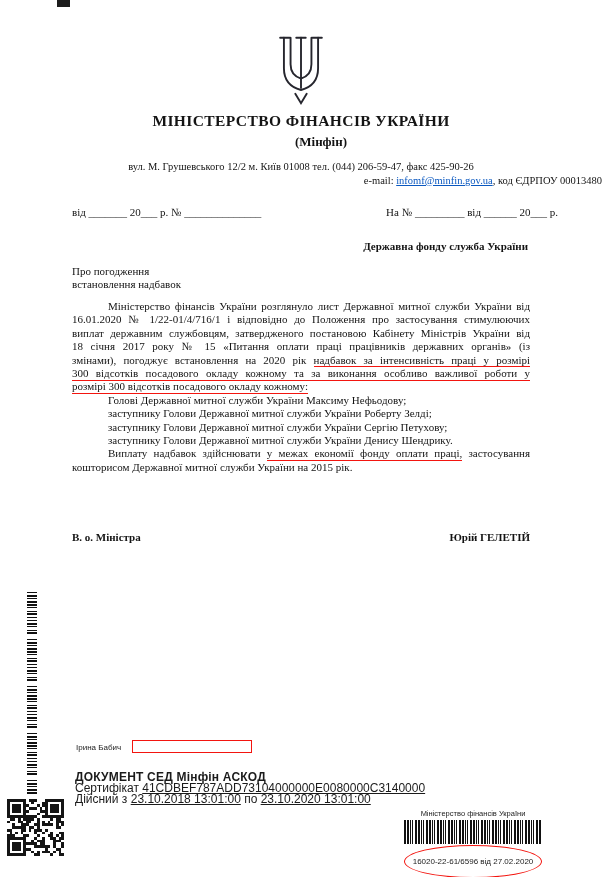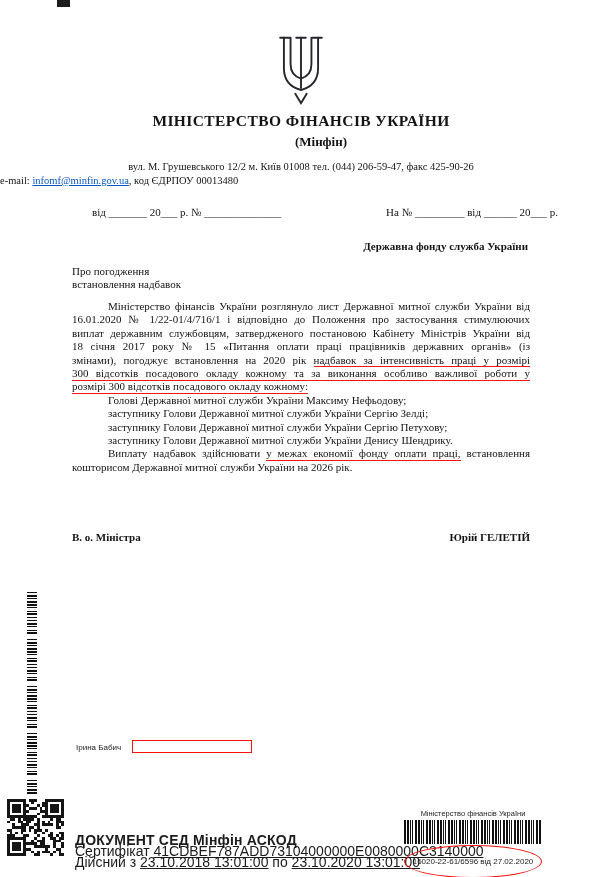--- a/index.html
+++ b/index.html
@@ -4,46 +4,46 @@
 <style>
   html,body{margin:0;padding:0;background:#fff;}
   .page{position:relative;width:602px;height:877px;background:#fff;overflow:hidden;
         font-family:"Liberation Serif",serif;color:#141414;border-radius:6px;}
   .corner-mark{position:absolute;left:57px;top:0;width:13px;height:7px;background:#1c1c1c;}
   .emblem{position:absolute;left:calc(50% - 24px);top:34px;}
   .title{position:absolute;top:112px;left:0;right:0;text-align:center;
          font-size:15.5px;font-weight:bold;letter-spacing:.4px;}
   .subtitle{position:absolute;top:134px;left:0;right:0;text-align:center;font-size:13px;font-weight:bold;margin-left:40px;}
   .addr{position:absolute;top:161px;left:0;right:0;text-align:center;font-size:10.5px;}
-  .email-line{position:absolute;top:175px;left:0;right:0;text-align:left;font-size:10.5px;}
+  .email-line{position:absolute;top:175px;left:0;right:0;text-align:right;font-size:10.5px;}
   .link{color:var(--link,#0a58c0);text-decoration:underline;cursor:pointer;}
   .refrow{position:absolute;top:206px;left:72px;right:44px;display:flex;
-          justify-content:space-between;font-size:11px;margin-left:20px;}
+          justify-content:space-between;font-size:11px;}
   .addressee{position:absolute;top:240px;right:74px;font-size:11px;font-weight:bold;}
   .subject{position:absolute;top:265px;left:72px;font-size:11px;line-height:13.2px;}
   .bodytext{position:absolute;top:300px;left:72px;width:458px;font-size:11px;line-height:13.4px;}
   .line{white-space:normal;}
   .line.j{text-align:justify;text-align-last:justify;}
   .line.i{text-indent:36px;}
   .ru{border-bottom:1.8px solid var(--red,#f3150f);padding-bottom:.5px;}
   .sig{position:absolute;top:531px;left:72px;right:72px;display:flex;
        justify-content:space-between;font-size:11px;font-weight:bold;}
   .approver{position:absolute;top:740px;left:76px;font-family:"Liberation Sans",sans-serif;
             font-size:8px;color:#222;}
   .redbox{display:inline-block;width:118px;height:11px;border:1.6px solid var(--red,#f3150f);
           vertical-align:-3px;margin-left:9px;}
   .vbarcode{position:absolute;left:27px;top:592px;width:10px;height:202px;
     background:repeating-linear-gradient(to bottom,#111 0 1.2px,#fff 1.2px 2.6px,
       #111 2.6px 4.6px,#fff 4.6px 6px,#111 6px 6.8px,#fff 6.8px 9.4px);}
   .qr{position:absolute;left:7px;top:799px;width:57px;height:57px;display:grid;
       grid-template-columns:repeat(21,1fr);grid-template-rows:repeat(21,1fr);}
   .qm{background:transparent;}
   .qm.on{background:#151515;}
-  .f-left{position:absolute;left:75px;top:835px;font-family:"Liberation Sans",sans-serif;
-          font-size:14px;line-height:11px;color:#1b1b1b;}
+  .f-left{position:absolute;left:75px;top:772px;font-family:"Liberation Sans",sans-serif;
+          font-size:12px;line-height:11px;color:#1b1b1b;}
   .f-left .f1{font-weight:bold;letter-spacing:.2px;}
   .u{text-decoration:underline;}
   .f-right{position:absolute;left:398px;top:809px;width:150px;text-align:center;
            font-family:"Liberation Sans",sans-serif;color:#1b1b1b;}
   .f-right .org{font-size:7.5px;}
   .hbarcode{width:138px;height:24px;margin:2px auto 1px auto;
     background:repeating-linear-gradient(to right,#111 0 1.6px,#fff 1.6px 2.6px,
       #111 2.6px 4.8px,#fff 4.8px 6px,#111 6px 6.6px,#fff 6.6px 8.4px,#111 8.4px 9px,#fff 9px 11px);}
   .regline{font-size:8px;margin-top:1px;}
   .oval{display:inline-block;border:1.5px solid var(--red,#f3150f);border-radius:50%;
@@ -83,25 +83,25 @@
 
   <div class="bodytext">
       <div class="line j i"><span>Міністерство фінансів України розглянуло лист Державної митної служби України від</span></div>
       <div class="line j"><span>16.01.2020 № 1/22-01/4/716/1 і відповідно до Положення про застосування стимулюючих</span></div>
       <div class="line j"><span>виплат державним службовцям, затвердженого постановою Кабінету Міністрів України від</span></div>
       <div class="line j"><span>18 січня 2017 року № 15 «Питання оплати праці працівників державних органів» (із</span></div>
       <div class="line j"><span>змінами), погоджує встановлення на 2020 рік </span><span class="ru">надбавок за інтенсивність праці у розмірі</span></div>
       <div class="line j"><span class="ru">300 відсотків посадового окладу кожному та за виконання особливо важливої роботи у</span></div>
       <div class="line"><span class="ru">розмірі 300 відсотків посадового окладу кожному:</span></div>
       <div class="line i"><span>Голові Державної митної служби України Максиму Нефьодову;</span></div>
-      <div class="line i"><span>заступнику Голови Державної митної служби України Сергію Зелді;</span></div>
+      <div class="line i"><span>заступнику Голови Державної митної служби України Роберту Зелді;</span></div>
       <div class="line i"><span>заступнику Голови Державної митної служби України Сергію Петухову;</span></div>
       <div class="line i"><span>заступнику Голови Державної митної служби України Денису Шендрику.</span></div>
-      <div class="line j i"><span>Виплату надбавок здійснювати </span><span class="ru">у межах економії фонду оплати праці,</span><span> встановлення</span></div>
-      <div class="line"><span>кошторисом Державної митної служби України на 2026 рік.</span></div>
+      <div class="line j i"><span>Виплату надбавок здійснювати </span><span class="ru">у межах економії фонду оплати праці,</span><span> застосування</span></div>
+      <div class="line"><span>кошторисом Державної митної служби України на 2015 рік.</span></div>
     </div>
 
   <div class="sig">
     <span>В. о. Міністра</span>
     <span>Юрій ГЕЛЕТІЙ</span>
   </div>
 
   <div class="approver">
     <span>Ірина Бабич</span>
     <span class="redbox"></span>

